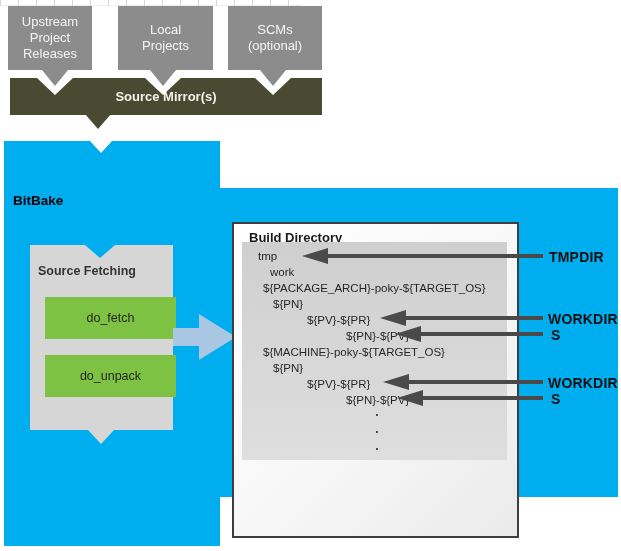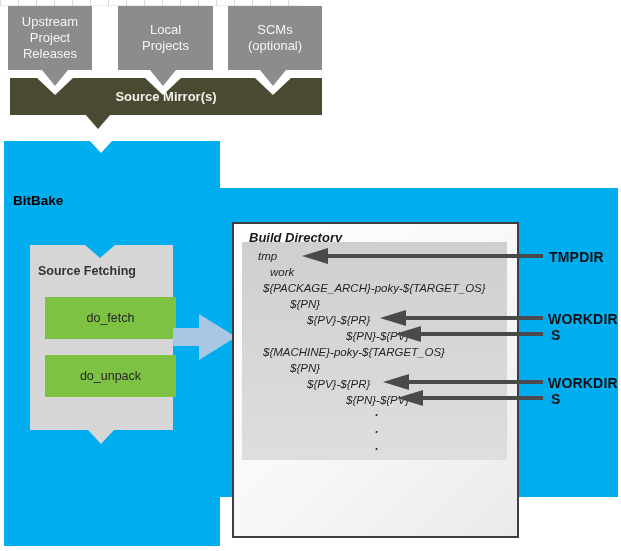--- a/index.html
+++ b/index.html
@@ -61,31 +61,31 @@
   #task-unpack{top:355px;}
 
   
   #flow-shaft{left:173px;top:328px;width:28px;height:18px;background:#A9C6E3;}
   #flow-head{left:199px;top:314px;border-top:23px solid transparent;border-bottom:23px solid transparent;border-left:37px solid #A9C6E3;}
 
   
   #bdir{
     left:232px;top:222px;width:287px;height:316px;
     background:linear-gradient(135deg,#ffffff 0%,#f7f7f7 55%,#eaeaea 100%);
-    border:2px solid #3E3E3E;box-sizing:border-box;font-style:italic;
+    border:2px solid #3E3E3E;box-sizing:border-box;
   }
   #bdir-title{left:15px;top:6px;font-size:13px;font-weight:700;color:#1A1A1A;position:absolute;}
   #bdir-inner{
     position:absolute;left:8px;top:18px;width:265px;height:218px;
     background:linear-gradient(#CFCFCF,#DEDEDE);
     font-size:11.5px;color:#262626;padding-top:6px;box-sizing:border-box;
   }
   .tree-line{line-height:16px;white-space:nowrap;}
   .ind-1{padding-left:16px;} .ind-2{padding-left:28px;} .ind-3{padding-left:21px;}
-  .ind-4{padding-left:48px;} .ind-5{padding-left:65px;} .ind-6{padding-left:104px;}
+  .ind-4{padding-left:31px;} .ind-5{padding-left:65px;} .ind-6{padding-left:104px;}
   .dot{position:absolute;left:133px;width:4px;text-align:center;font-size:12px;font-weight:700;color:#333;line-height:4px;}
 
   
   .pshaft{position:absolute;height:4px;background:#4A4A4A;}
   .phead{position:absolute;width:0;height:0;border-top:8px solid transparent;border-bottom:8px solid transparent;border-right:26px solid #4A4A4A;}
   .plabel{position:absolute;font-size:14px;font-weight:700;color:#111111;letter-spacing:.2px;}
 </style>
 </head>
 <body>
 

